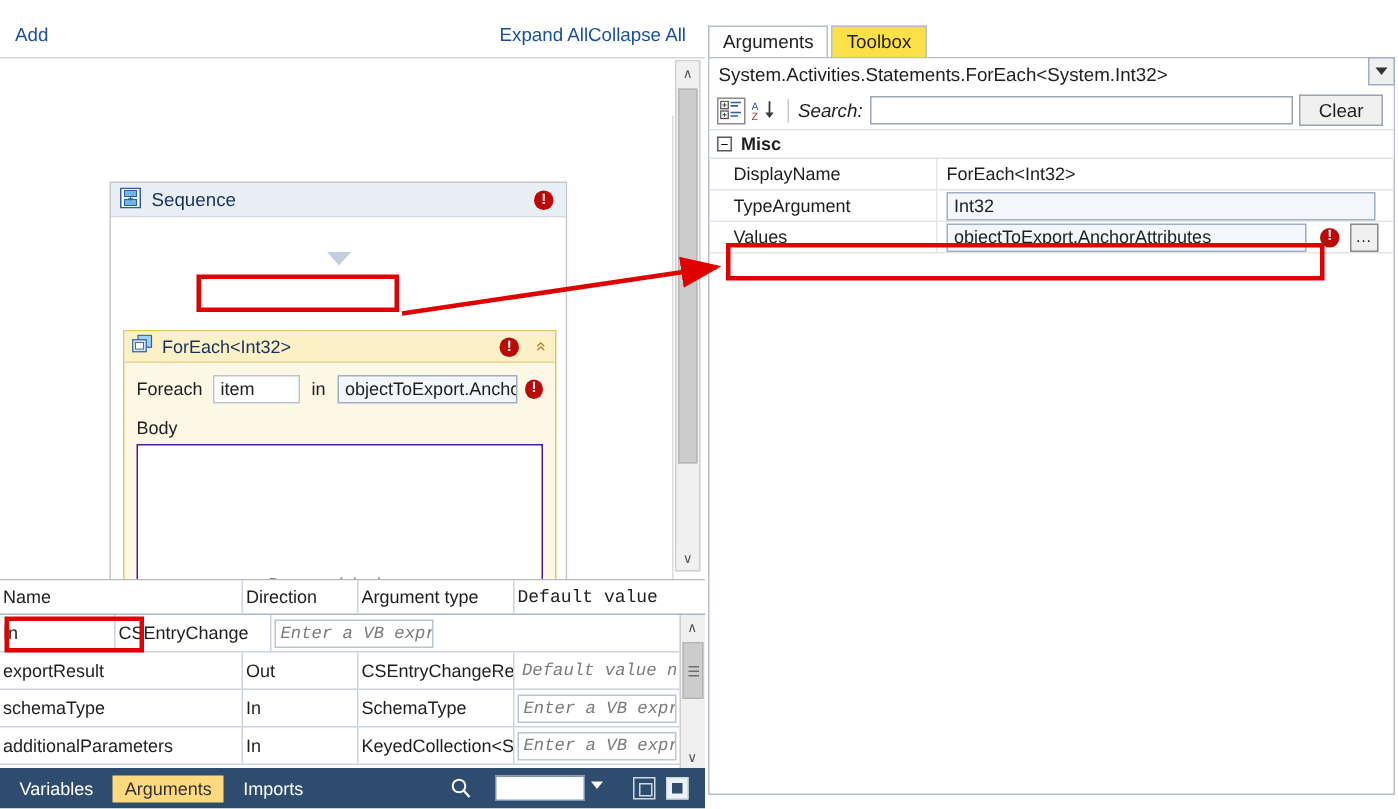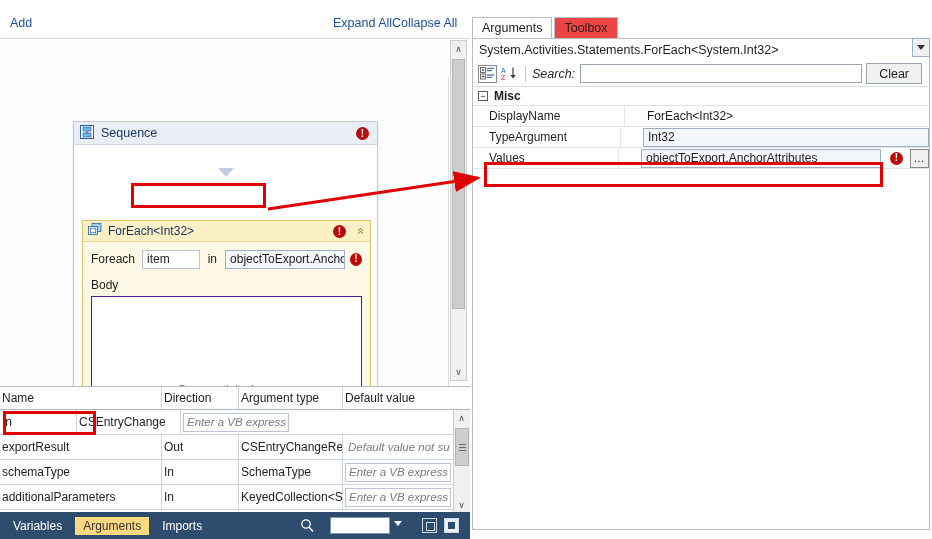--- a/index.html
+++ b/index.html
@@ -130,21 +130,21 @@
   }
   .args-row { display:flex; height:25px; border-bottom:1px solid #ccd3dc; }
   #args-head { height:23px; background:#ffffff; border-bottom:1px solid #aeb6c0; }
   .args-cell {
     display:flex; align-items:center; padding:0 2px; font-size:12px;
     border-right:1px solid #ccd3dc; overflow:hidden; white-space:nowrap;
   }
   .c-name { width:162px; }
   .c-dir  { width:77px; }
   .c-type { width:104px; }
-  .c-def  { width:110px; border-right:none; }
+  .c-def  { width:110px; border-right:none;font-family:Liberation Mono, monospace; }
   .vb-box {
     width:100%; height:19px; border:1px solid #b9c4d4; background:#fff;
     display:flex; align-items:center; padding:0 3px;
     font-style:italic; color:#7b7b7b; font-size:11.5px;
     white-space:nowrap; overflow:hidden;
   }
   .vb-plain {
     width:100%; height:19px; display:flex; align-items:center; padding:0 3px;
     font-style:italic; color:#7b7b7b; font-size:11.5px;
     white-space:nowrap; overflow:hidden;
@@ -199,21 +199,21 @@
 
   
   #right-pane { position:absolute; left:470px; top:0; width:462px; height:539px; background:#fff; }
 
   #tabs-row { position:absolute; left:2px; top:17px; height:21px; display:flex; }
   .ptab {
     height:21px; padding:0 9px; font-size:12.5px; display:flex; align-items:center;
     border:1px solid #b6bfc9; border-bottom:none; cursor:pointer; color:#1e1e1e;
   }
   .ptab.active { background:#ffffff; position:relative; z-index:3; }
-  .ptab.inactive { background:#ef4444; margin-left:2px; }
+  .ptab.inactive { background:#fde047; margin-left:2px; }
 
   #props-panel {
     position:absolute; left:2px; top:38px; width:458px; height:492px;
     background:#ffffff; border:1px solid #b6bfc9;
   }
   #props-type-line {
     height:22px; display:flex; align-items:center; padding-left:6px;
     font-size:12.5px; color:#1e1e1e; background:#fff;
   }
   #props-toolbar {
@@ -244,21 +244,21 @@
     height:19px; display:flex; align-items:center; padding-left:5px;
     background:#ffffff; border-bottom:1px solid #dde2e7;
   }
   #category-toggle {
     width:10px; height:10px; border:1px solid #5a5a5a; background:#fff;
     display:flex; align-items:center; justify-content:center;
     font-size:9px; line-height:1; color:#000; cursor:pointer; margin-right:6px;
   }
   #category-name { font-size:12px; font-weight:bold; }
 
-  .prop-row { display:flex; height:21px; border-bottom:1px solid #e2e6ea; align-items:center;gap:16px; }
+  .prop-row { display:flex; height:21px; border-bottom:1px solid #e2e6ea; align-items:center; }
   .prop-name {
     width:152px; padding-left:16px; font-size:12px;
     border-right:1px solid #e2e6ea; display:flex; align-items:center; height:100%;
   }
   .prop-val {
     flex:1; padding-left:6px; font-size:12px; display:flex;
     align-items:center; height:100%;
   }
   .prop-editbox {
     height:19px; background:#f3f6fa; border:1px solid #9fb0c6;

